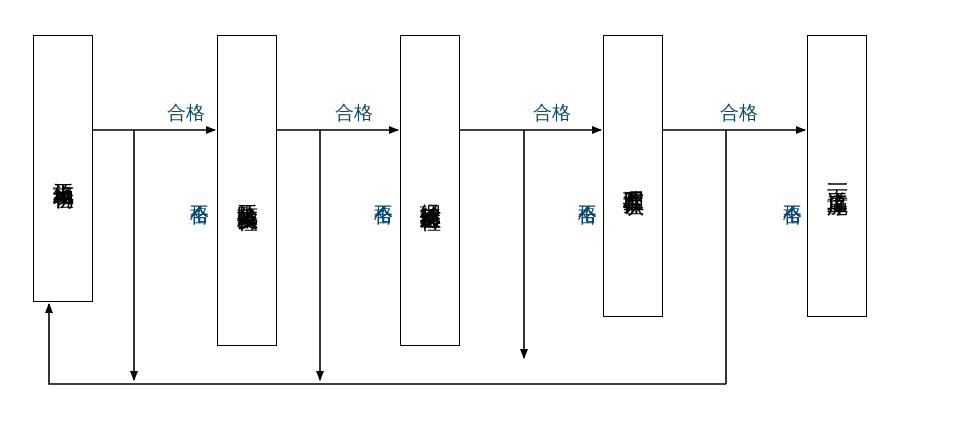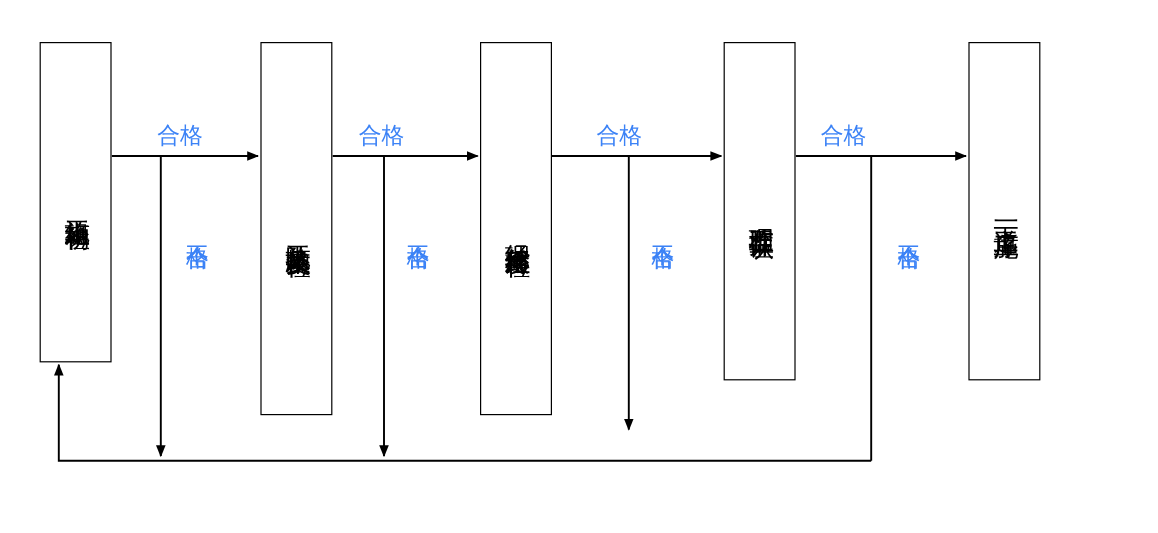--- a/index.html
+++ b/index.html
@@ -29,22 +29,23 @@
     text-orientation: upright;
     font-size: 21px;
     line-height: 1.18;
     letter-spacing: 1px;
     color: #000000;
     white-space: nowrap;
   }
   .edge-label {
     position: absolute;
     font-size: 19px;
-    color: #3b82f6;
+    color: #0c4a6e;
     white-space: nowrap;
+    margin-left: 36px;
   }
   .edge-label.vertical {
     writing-mode: vertical-rl;
     text-orientation: upright;
     line-height: 1.18;
   }
   svg.wires {
     position: absolute;
     left: 0;
     top: 0;

